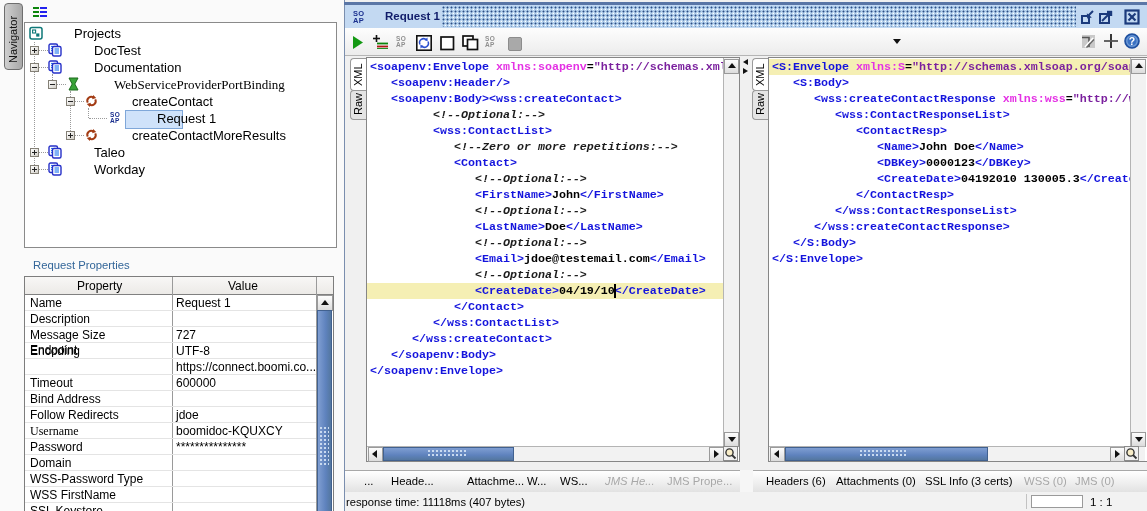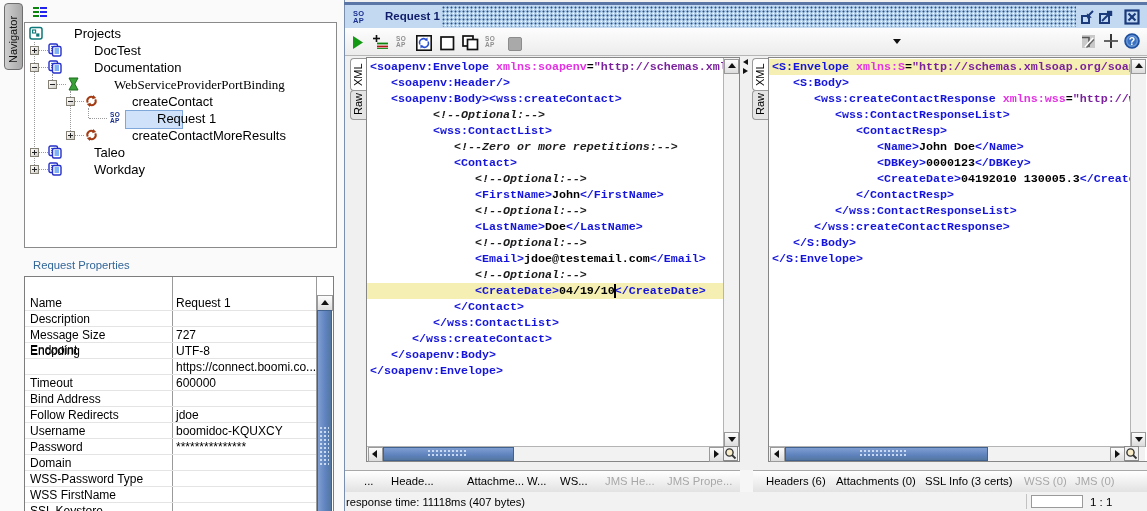--- a/index.html
+++ b/index.html
@@ -179,20 +179,24 @@
   <div class="trow" style="left:61px;top:54px;font-family:Liberation Serif, serif;">WebServiceProviderPortBinding</div>
   <div class="trow" style="left:79px;top:71px;">createContact</div>
   <div class="trow" style="left:104px;top:88px;">Request 1</div>
   <div class="trow" style="left:79px;top:105px;">createContactMoreResults</div>
   <div class="trow" style="left:41px;top:122px;">Taleo</div>
   <div class="trow" style="left:41px;top:139px;">Workday</div>
 </div>
 
 <div class="abs" id="rptitle">Request Properties</div>
 <div class="abs" id="ptable">
+  <div id="phead">
+      <div style="left:52px;">Property</div>
+      <div style="left:203px;">Value</div>
+    </div>
   <div class="pcol" style="left:147px;"></div>
   <div class="pcol" style="left:291px;"></div>
   <div class="prow" style="left:5px;top:18px;">Name</div>
   <div class="prow" style="left:151px;top:18px;">Request 1</div>
   <div class="rline" style="top:33px;"></div>
   <div class="prow" style="left:5px;top:34px;">Description</div>
   <div class="rline" style="top:49px;"></div>
   <div class="prow" style="left:5px;top:50px;">Message Size</div>
   <div class="prow" style="left:151px;top:50px;">727</div>
   <div class="rline" style="top:65px;"></div>
@@ -203,21 +207,21 @@
   <div class="prow" style="left:151px;top:82px;">https://connect.boomi.co...</div>
   <div class="rline" style="top:97px;"></div>
   <div class="prow" style="left:5px;top:98px;">Timeout</div>
   <div class="prow" style="left:151px;top:98px;">600000</div>
   <div class="rline" style="top:113px;"></div>
   <div class="prow" style="left:5px;top:114px;">Bind Address</div>
   <div class="rline" style="top:129px;"></div>
   <div class="prow" style="left:5px;top:130px;">Follow Redirects</div>
   <div class="prow" style="left:151px;top:130px;">jdoe</div>
   <div class="rline" style="top:145px;"></div>
-  <div class="prow" style="left:5px;top:146px;">Username</div>
+  <div class="prow" style="left:5px;top:146px;font-family:Liberation Serif, serif;">Username</div>
   <div class="prow" style="left:151px;top:146px;">boomidoc-KQUXCY</div>
   <div class="rline" style="top:161px;"></div>
   <div class="prow" style="left:5px;top:162px;">Password</div>
   <div class="prow" style="left:151px;top:162px;">***************</div>
   <div class="rline" style="top:177px;"></div>
   <div class="prow" style="left:5px;top:178px;">Domain</div>
   <div class="rline" style="top:193px;"></div>
   <div class="prow" style="left:5px;top:194px;">WSS-Password Type</div>
   <div class="rline" style="top:209px;"></div>
   <div class="prow" style="left:5px;top:210px;">WSS FirstName</div>
@@ -356,21 +360,21 @@
 <circle cx="6.5" cy="6.5" r="3.6" fill="#f8edc8" stroke="#333" stroke-width="1.4"></circle>
 <line x1="9" y1="9" x2="12.5" y2="12.5" stroke="#333" stroke-width="1.8"></line>
 </svg>
 
 <div class="abs" id="btabs">
   <div class="btab" style="left:19px;">...</div>
   <div class="btab" style="left:46px;">Heade...</div>
   <div class="btab" style="left:122px;">Attachme...</div>
   <div class="btab" style="left:182px;">W...</div>
   <div class="btab" style="left:215px;">WS...</div>
-  <div class="btab dis" style="left:260px;">JMS He...</div>
+  <div class="btab dis" style="left:260px;font-style:italic;">JMS He...</div>
   <div class="btab dis" style="left:322px;">JMS Prope...</div>
   <div style="position:absolute;left:395px;top:-1px;width:13px;height:22px;background:#f6f6f6;"></div>
   <div class="btab" style="left:421px;">Headers (6)</div>
   <div class="btab" style="left:491px;">Attachments (0)</div>
   <div class="btab" style="left:580px;">SSL Info (3 certs)</div>
   <div class="btab dis" style="left:679px;">WSS (0)</div>
   <div class="btab dis" style="left:730px;">JMS (0)</div>
 </div>
 <div class="abs" id="statusrow">
   <div style="position:absolute;left:1px;top:4px;font-size:11.2px;color:#000;">response time: 11118ms (407 bytes)</div>

